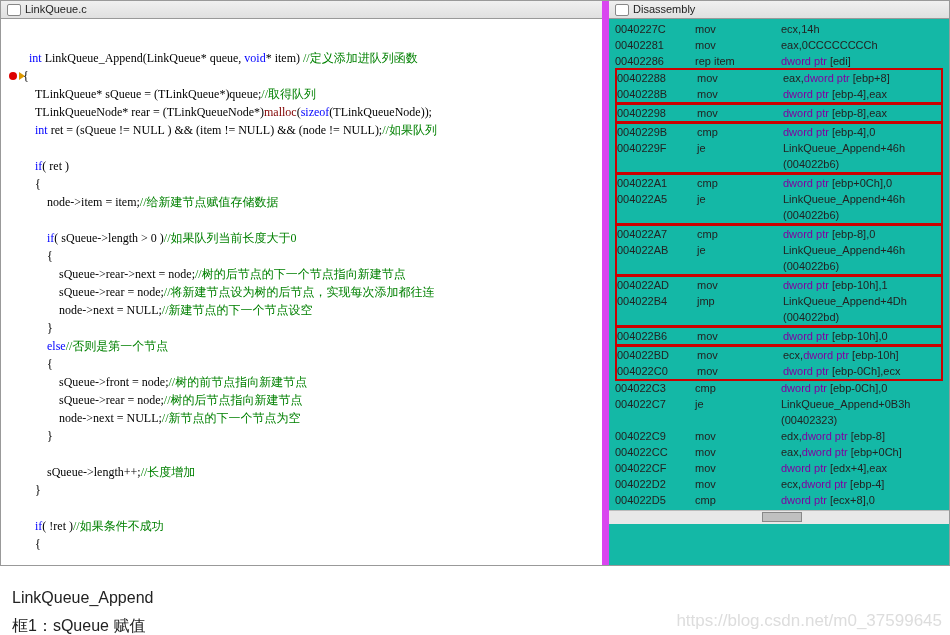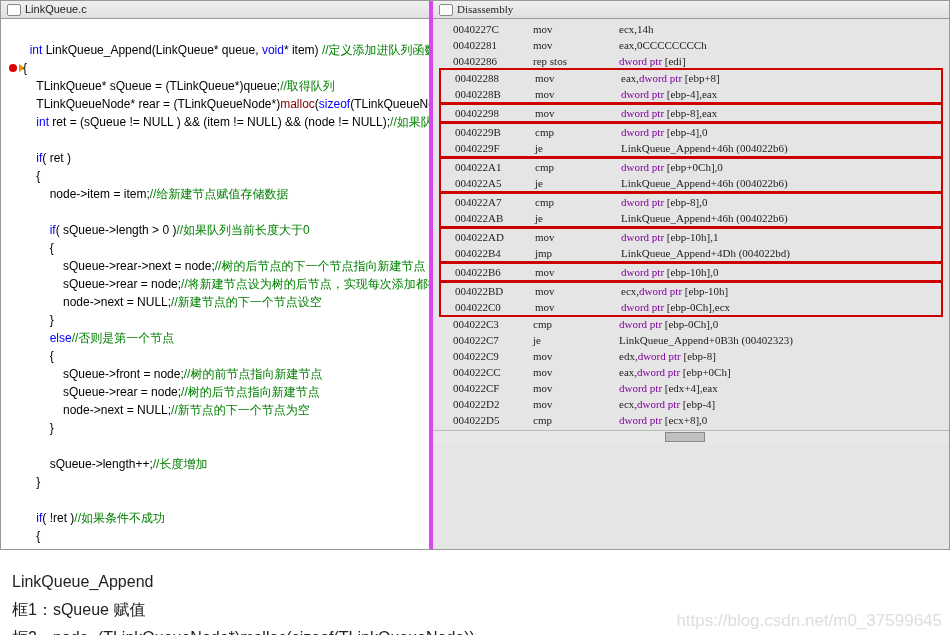--- a/index.html
+++ b/index.html
@@ -1,31 +1,31 @@
 <!DOCTYPE html>
 <html><head>
 <meta charset="utf-8">
 <style>
 * { margin:0; padding:0; box-sizing:border-box; }
 body { font-family:"Segoe UI",Tahoma,sans-serif; font-size:12px; background:#fff; width:950px; }
 .top { display:flex; border:1px solid #999; }
-.code-pane { width:432px; border-right:4px solid #d946ef; background:#fff; }
+.code-pane { width:608px; border-right:7px solid #d946ef; background:#fff; }
 .tab-bar { background:linear-gradient(#f0f0f0,#e0e0e0); border-bottom:1px solid #999; padding:2px 6px; font-size:11px; color:#222; }
 .tab-bar .icon { display:inline-block; width:14px; height:12px; background:#fff; border:1px solid #888; border-radius:2px; margin-right:4px; vertical-align:middle; }
-.code-body { padding:4px 8px; font-family:Liberation Sans, sans-serif; font-size:12px; line-height:18px; white-space:pre; overflow:hidden; }
+.code-body { padding:12px 8px; font-family:Liberation Serif, serif; font-size:12px; line-height:18px; white-space:pre; overflow:hidden; }
 .kw { color:#0000ff; }
 .func { color:#800000;margin-top:33px; }
 .comment { color:#008000; }
 .gutter { display:inline-block; width:14px; color:#888; }
 .break-icon { display:inline-block; width:8px; height:8px; background:#d00; border-radius:50%; margin-right:2px; }
 .arrow-icon { display:inline-block; width:0; height:0; border-top:4px solid transparent; border-bottom:4px solid transparent; border-left:6px solid #d90; margin-right:2px; }
-.disasm-pane { flex:1; background:#e5e5e5; font-family:Liberation Serif, serif; font-size:11px; }
+.disasm-pane { flex:1; background:#14b8a6; font-family:Liberation Sans, sans-serif; font-size:11px; }
 .disasm-body { padding:2px 6px; line-height:16px; position:relative; }
 .asm-row { display:flex; gap:16px; color:#444; }
-.asm-addr { color:#222; min-width:64px;margin-left:14px; }
+.asm-addr { color:#222; min-width:64px; }
 .asm-op { color:#222; min-width:70px; }
 .asm-arg { color:#222; }
 .asm-arg .kw2 { color:#8000a0; }
 .box { border:2px solid #c00; margin:-1px 0; }
 .scrollbar { height:14px; background:#e8e8e8; border-top:1px solid #bbb; position:relative; }
 .scrollbar .thumb { position:absolute; left:45%; top:1px; width:40px; height:10px; background:#c0c0c0; border:1px solid #888; }
 .notes { padding:18px 12px 8px; font-size:16px; line-height:28px; color:#222; }
 .watermark { position:absolute; right:8px; bottom:4px; color:#ddd; font-size:17px; }
 </style>
 </head>
@@ -77,21 +77,21 @@
           <span class="asm-op">mov</span>
           <span class="asm-arg">ecx,14h</span>
         </div>
         <div class="asm-row">
           <span class="asm-addr">00402281</span>
           <span class="asm-op">mov</span>
           <span class="asm-arg">eax,0CCCCCCCCh</span>
         </div>
         <div class="asm-row">
           <span class="asm-addr">00402286</span>
-          <span class="asm-op">rep stos</span>
+          <span class="asm-op">rep item</span>
           <span class="asm-arg"><span class="kw2">dword ptr</span> [edi]</span>
         </div>
         <div class="box">
           <div class="asm-row">
             <span class="asm-addr">00402288</span>
             <span class="asm-op">mov</span>
             <span class="asm-arg">eax,<span class="kw2">dword ptr</span> [ebp+8]</span>
           </div>
           <div class="asm-row">
             <span class="asm-addr">0040228B</span>

